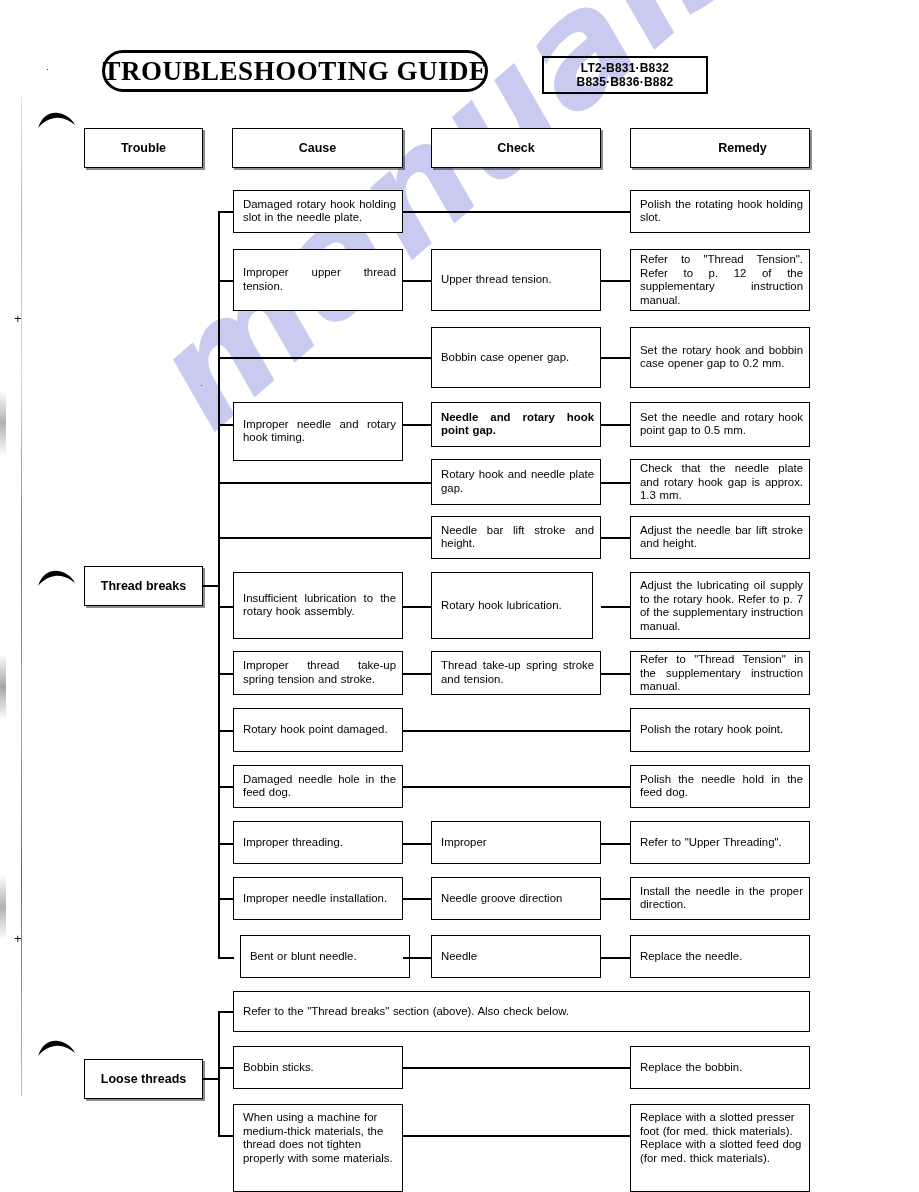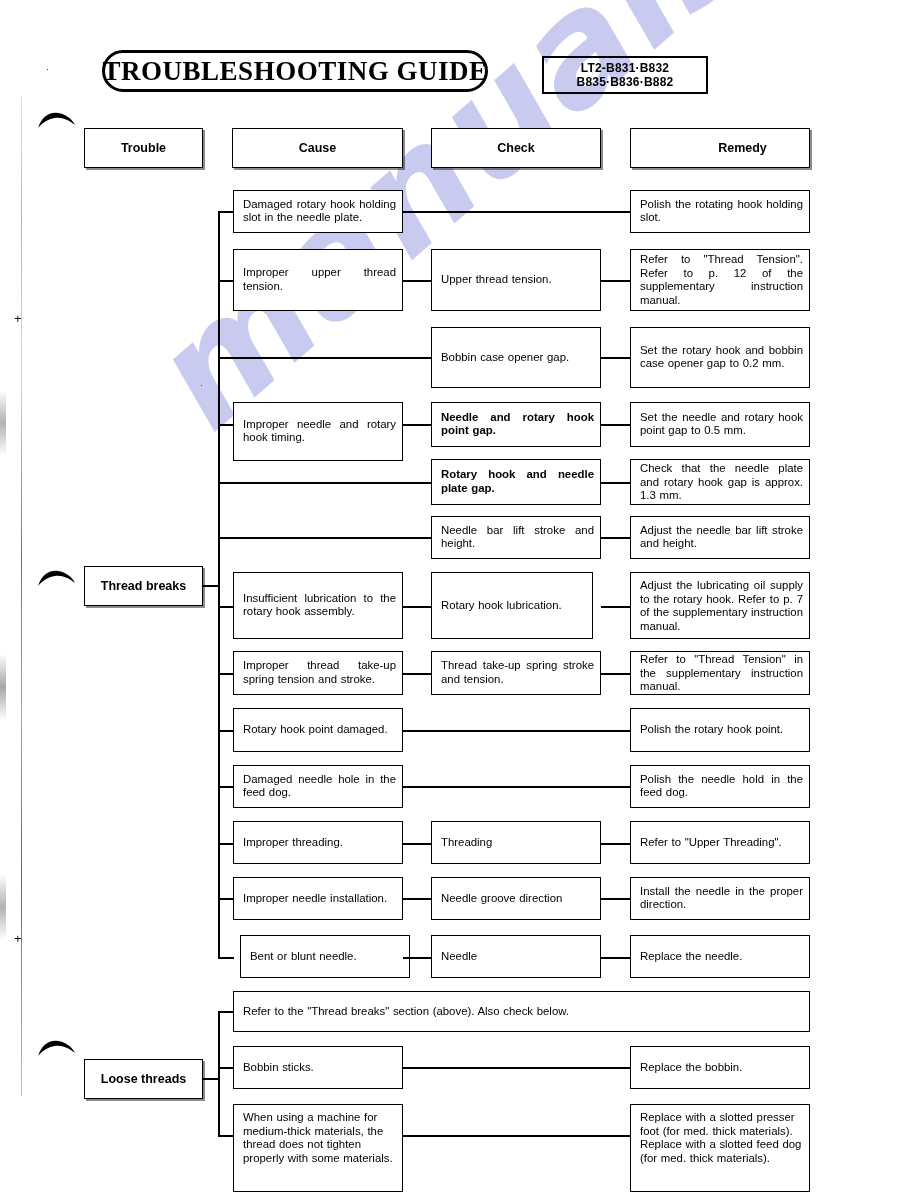--- a/index.html
+++ b/index.html
@@ -274,21 +274,21 @@
   <div class="h-line" style="left:403px; top:424px; width:29px;"></div>
   <div class="box" style="left:431px; top:402px; width:170px; height:45px;font-weight:bold;">
     <div class="boxtext mid">Needle and rotary hook point gap.</div>
   </div>
   <div class="h-line" style="left:601px; top:424px; width:30px;"></div>
   <div class="box" style="left:630px; top:402px; width:180px; height:45px;">
     <div class="boxtext mid">Set the needle and rotary hook point gap to 0.5 mm.</div>
   </div>
 
   <div class="h-line" style="left:218px; top:482px; width:214px;"></div>
-  <div class="box" style="left:431px; top:459px; width:170px; height:46px;font-weight:bold;">
+  <div class="box" style="left:431px; top:459px; width:170px; height:46px;">
     <div class="boxtext mid">Rotary hook and needle plate gap.</div>
   </div>
   <div class="h-line" style="left:601px; top:482px; width:30px;"></div>
   <div class="box" style="left:630px; top:459px; width:180px; height:46px;">
     <div class="boxtext mid">Check that the needle plate and rotary hook gap is approx. 1.3 mm.</div>
   </div>
 
   <div class="h-line" style="left:218px; top:537px; width:214px;"></div>
   <div class="box" style="left:431px; top:516px; width:170px; height:43px;">
     <div class="boxtext mid">Needle bar lift stroke and height.</div>
@@ -341,21 +341,21 @@
   <div class="box" style="left:630px; top:765px; width:180px; height:43px;">
     <div class="boxtext mid">Polish the needle hold in the feed dog.</div>
   </div>
 
   <div class="h-line" style="left:218px; top:843px; width:16px;"></div>
   <div class="box" style="left:233px; top:821px; width:170px; height:43px;">
     <div class="boxtext mid nojust">Improper threading.</div>
   </div>
   <div class="h-line" style="left:403px; top:843px; width:29px;"></div>
   <div class="box" style="left:431px; top:821px; width:170px; height:43px;">
-    <div class="boxtext mid nojust">Threading</div>
+    <div class="boxtext mid nojust">Improper</div>
   </div>
   <div class="h-line" style="left:601px; top:843px; width:30px;"></div>
   <div class="box" style="left:630px; top:821px; width:180px; height:43px;">
     <div class="boxtext mid">Refer to "Upper Threading".</div>
   </div>
 
   <div class="h-line" style="left:218px; top:898px; width:16px;"></div>
   <div class="box" style="left:233px; top:877px; width:170px; height:43px;">
     <div class="boxtext mid nojust">Improper needle installation.</div>
   </div>

